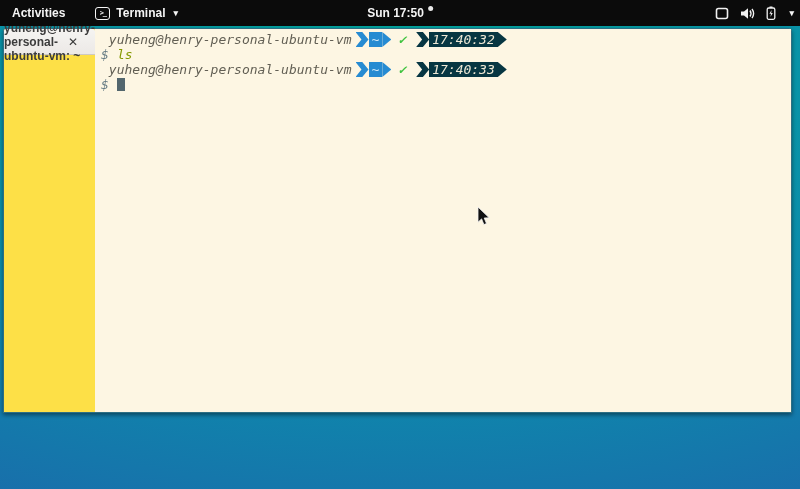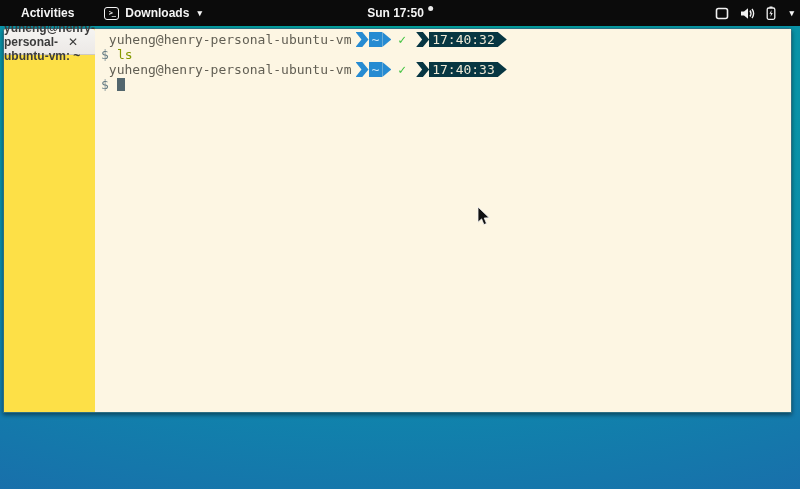--- a/index.html
+++ b/index.html
@@ -8,21 +8,21 @@
   
   .desktop {
     position:absolute; inset:0;
     background: radial-gradient(ellipse 130% 110% at 50% 15%, #00a79b 0%, #0d8aac 55%, #1d64aa 100%);
   }
 
   
   .topbar {
     position:absolute; top:0; left:0; width:800px; height:26px;
     background:#0b0b0b; color:#f5f5f5; display:flex; align-items:center;
-    font-size:12px; font-weight:600; z-index:30;padding-left:9px;
+    font-size:12px; font-weight:600; z-index:30;
   }
   .activities { margin-left:12px; cursor:default; }
   .appmenu { margin-left:30px; display:flex; align-items:center; gap:6px; }
   .term-glyph {
     width:15px; height:13px; border:1px solid #f5f5f5; border-radius:3px;
     font-family:"DejaVu Sans Mono", monospace; font-size:7px; font-weight:700;
     line-height:11px; text-align:center; letter-spacing:-1px;
   }
   .caret { font-size:9px; margin-left:2px; }
   .clock-wrap { position:absolute; left:50%; transform:translateX(-50%); display:flex; align-items:flex-start; gap:4px; }
@@ -44,21 +44,21 @@
   }
   .title { font-size:12px; font-weight:700; color:#3c3c3c; }
   .close-btn {
     position:absolute; right:11px; top:0; height:26px; width:22px;
     display:flex; align-items:center; justify-content:center;
     color:#3a3a3a; font-size:12px; cursor:pointer;
   }
   .screen {
     flex:1; background:#fdf6e3; padding:3px 16px 0 6px;
     font-family:"DejaVu Sans Mono", monospace; font-size:13px; line-height:15px;
-    color:#5b5b50; overflow:hidden;
+    color:#5b5b50; overflow:hidden;font-style:italic;
   }
   .tline { height:15px; display:flex; align-items:center; white-space:pre; }
   .pre { white-space:pre; }
   .host { color:#625f54; }
   .dollar { color:#657b83; margin-right:8px; }
   .cmd { color:#859900;text-align:right; }
   .listing { color:#2aa198; }
 
   
   .chev { display:inline-block; width:13px; height:15px; margin-left:4px;
@@ -78,21 +78,21 @@
 </style>
 </head>
 <body>
 
 <div class="desktop"></div>
 
 <div class="topbar">
   <span class="activities">Activities</span>
   <span class="appmenu">
     <span class="term-glyph">&gt;_</span>
-    <span>Downloads</span>
+    <span>Terminal</span>
     <span class="caret">▾</span>
   </span>
   <span class="clock-wrap">
     <span>Sun 17:50</span>
     <span class="notif-dot"></span>
   </span>
   <span class="tray">
     <svg width="14" height="13" viewBox="0 0 14 13">
       <rect x="1.5" y="1.5" width="11" height="10" rx="2" fill="none" stroke="#f0f0f0" stroke-width="1.6"></rect>
     </svg>

